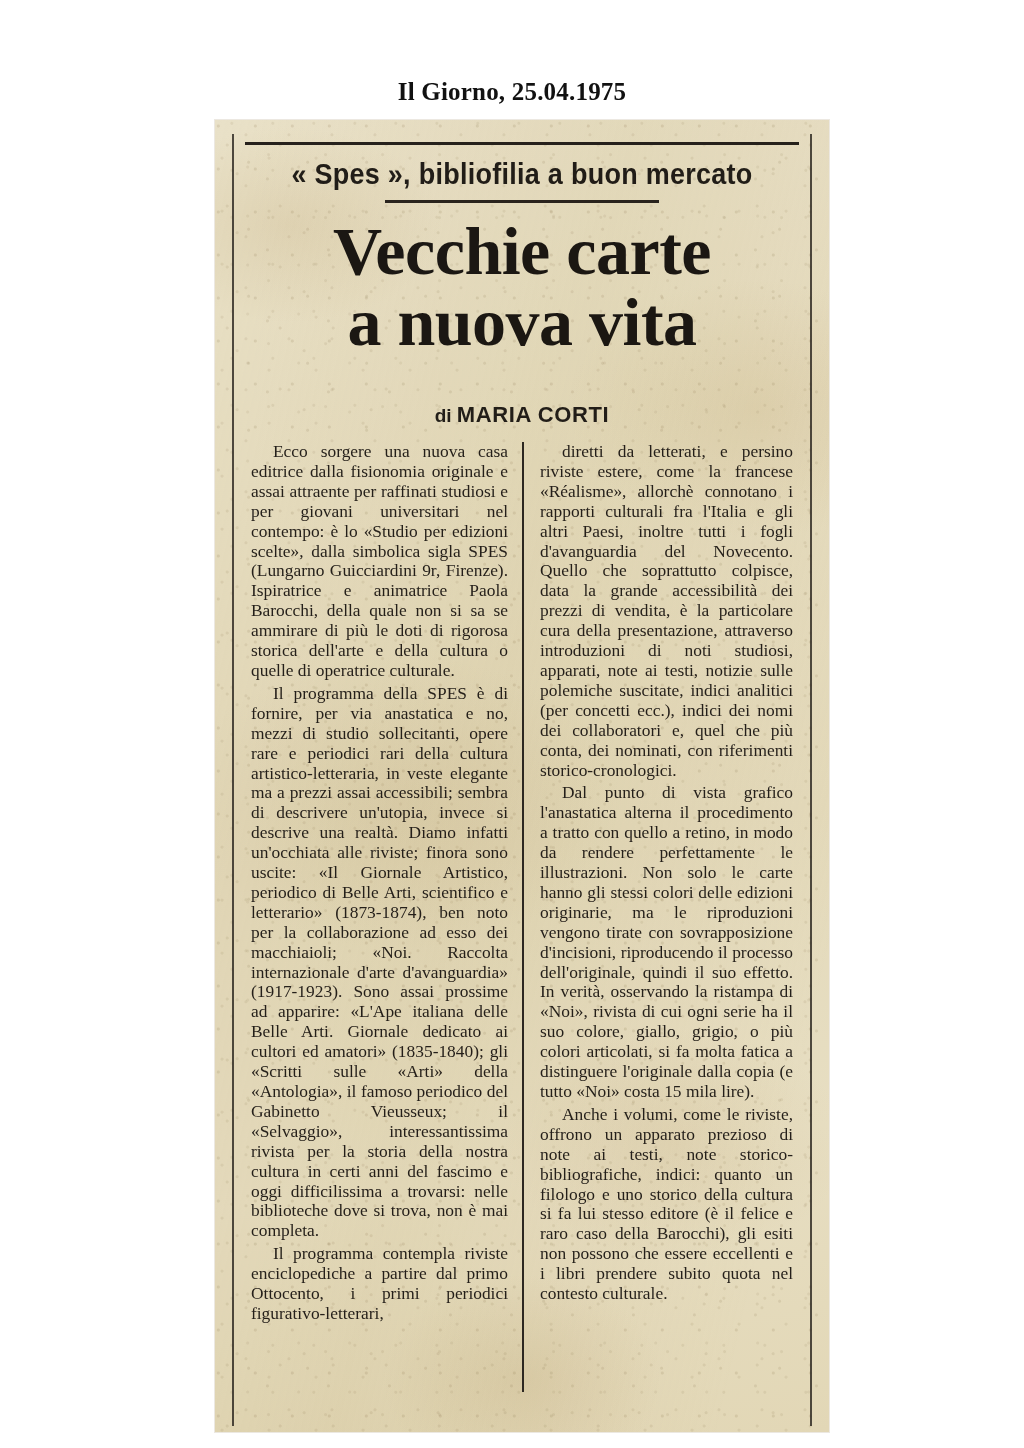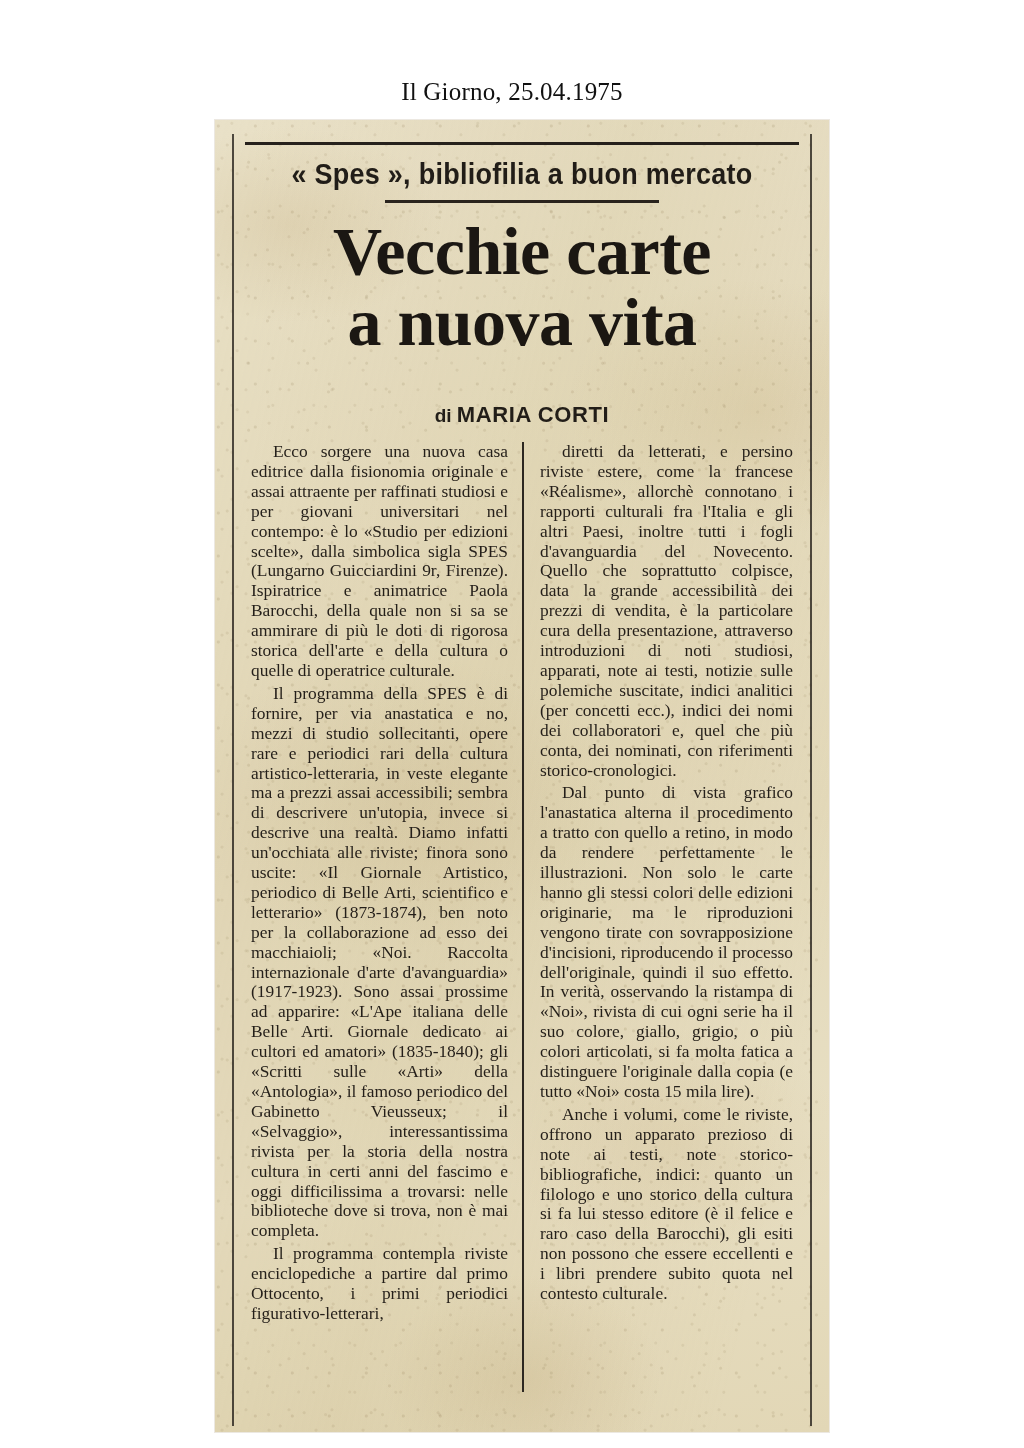--- a/index.html
+++ b/index.html
@@ -9,21 +9,21 @@
     font-family:"Liberation Serif",serif;
     overflow:hidden;
     position:relative;
   }
 
   
   .caption{
     position:absolute;left:0;top:78px;width:1024px;
     text-align:center;
     font-family:"Liberation Serif",serif;
-    font-size:25px;color:#111;letter-spacing:.2px;
+    font-size:25px;color:#111;letter-spacing:.2px;font-weight:bold;
   }
 
   
   .clipping{
     position:absolute;left:215px;top:120px;
     width:614px;height:1312px;
     background:
       radial-gradient(ellipse 220px 140px at 12% 8%, rgba(188,162,110,.20), rgba(0,0,0,0) 70%),
       radial-gradient(ellipse 260px 180px at 88% 22%, rgba(196,170,118,.22), rgba(0,0,0,0) 72%),
       radial-gradient(ellipse 300px 200px at 30% 52%, rgba(182,156,104,.16), rgba(0,0,0,0) 74%),

